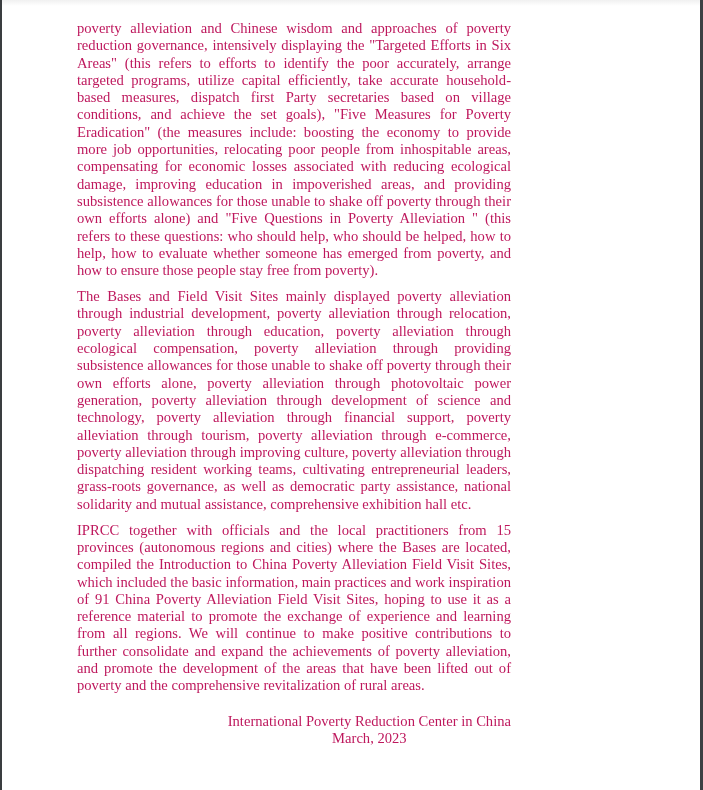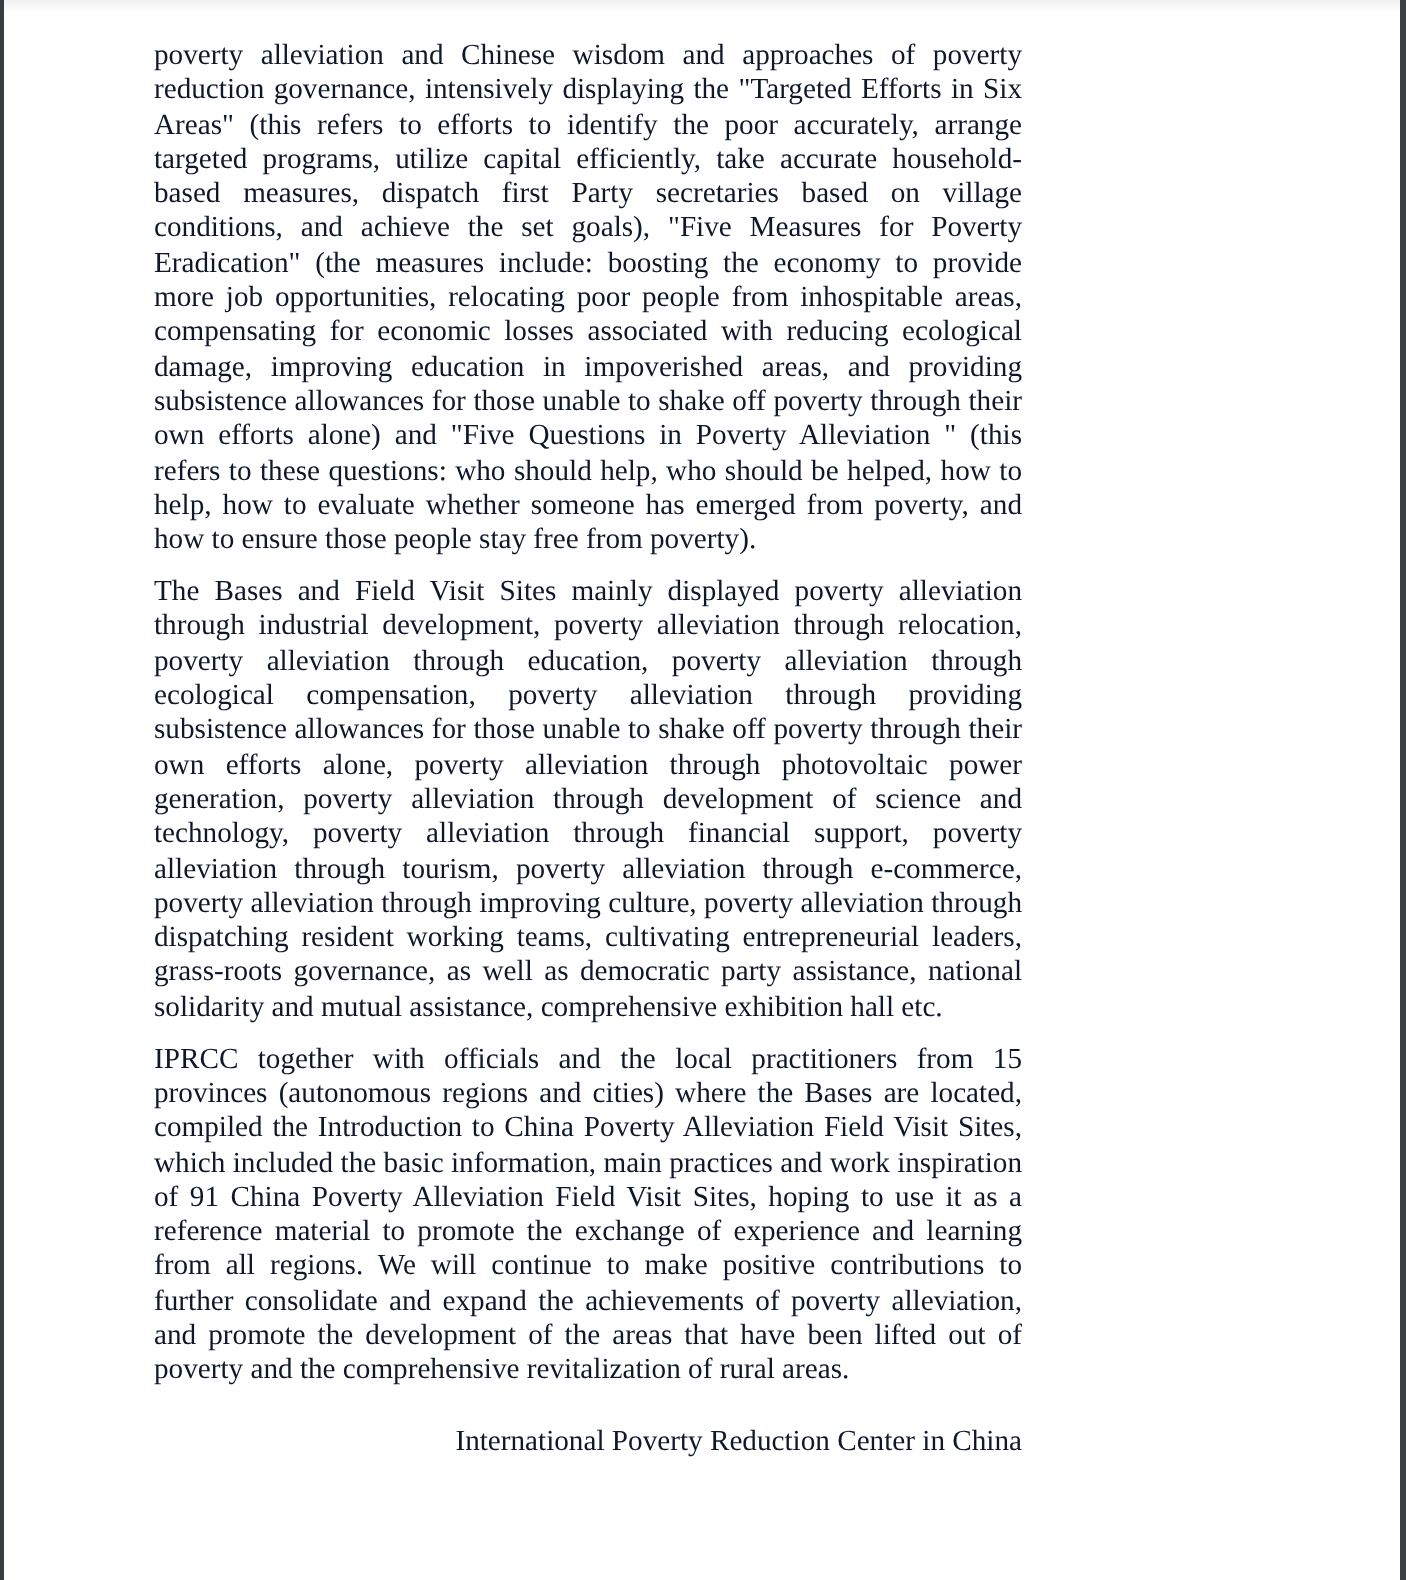--- a/index.html
+++ b/index.html
@@ -35,21 +35,21 @@
       background: linear-gradient(to bottom, rgba(0,0,0,0.06), rgba(0,0,0,0));
     }
     .page {
       position: absolute;
       left: 77px;
       top: 20px;
       width: 434px;
       font-family: "Liberation Serif", serif;
       font-size: 14.6px;
       line-height: 17.3px;
-      color: #0f172a;
+      color: #be185d;
     }
     .para {
       margin: 0 0 8.7px 0;
       text-align: justify;
       text-align-last: left;
     }
     .signature {
       margin-top: 18px;
       text-align: right;
       padding-right: 0;
@@ -70,18 +70,19 @@
   <div class="top-shadow"></div>
 
   <div class="page">
     <p class="para">poverty alleviation and Chinese wisdom and approaches of poverty reduction governance, intensively displaying the "Targeted Efforts in Six Areas" (this refers to efforts to identify the poor accurately, arrange targeted programs, utilize capital efficiently, take accurate household-based measures, dispatch first Party secretaries based on village conditions, and achieve the set goals), "Five Measures for Poverty Eradication" (the measures include: boosting the economy to provide more job opportunities, relocating poor people from inhospitable areas, compensating for economic losses associated with reducing ecological damage, improving education in impoverished areas, and providing subsistence allowances for those unable to shake off poverty through their own efforts alone) and "Five Questions in Poverty Alleviation " (this refers to these questions: who should help, who should be helped, how to help, how to evaluate whether someone has emerged from poverty, and how to ensure those people stay free from poverty).</p>
     <p class="para">The Bases and Field Visit Sites mainly displayed poverty alleviation through industrial development, poverty alleviation through relocation, poverty alleviation through education, poverty alleviation through ecological compensation, poverty alleviation through providing subsistence allowances for those unable to shake off poverty through their own efforts alone, poverty alleviation through photovoltaic power generation, poverty alleviation through development of science and technology, poverty alleviation through financial support, poverty alleviation through tourism, poverty alleviation through e-commerce, poverty alleviation through improving culture, poverty alleviation through dispatching resident working teams, cultivating entrepreneurial leaders, grass-roots governance, as well as democratic party assistance, national solidarity and mutual assistance, comprehensive exhibition hall etc.</p>
     <p class="para">IPRCC together with officials and the local practitioners from 15 provinces (autonomous regions and cities) where the Bases are located, compiled the Introduction to China Poverty Alleviation Field Visit Sites, which included the basic information, main practices and work inspiration of 91 China Poverty Alleviation Field Visit Sites, hoping to use it as a reference material to promote the exchange of experience and learning from all regions. We will continue to make positive contributions to further consolidate and expand the achievements of poverty alleviation, and promote the development of the areas that have been lifted out of poverty and the comprehensive revitalization of rural areas.</p>
 
     <div class="signature">
       <div class="sig-inner">
         <span class="sig-line">International Poverty Reduction Center in China</span>
+        <span class="sig-line">March, 2023</span>
       </div>
     </div>
   </div>
 
   <div class="right-edge"></div>
 </div>
 
 </body></html>

